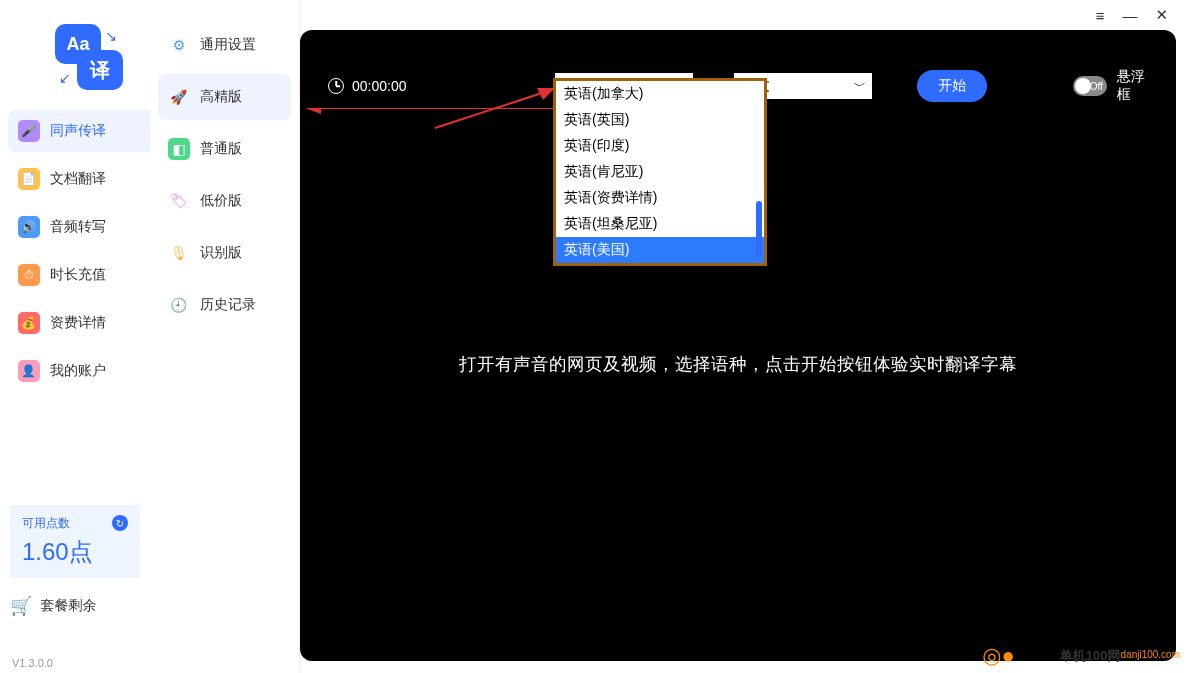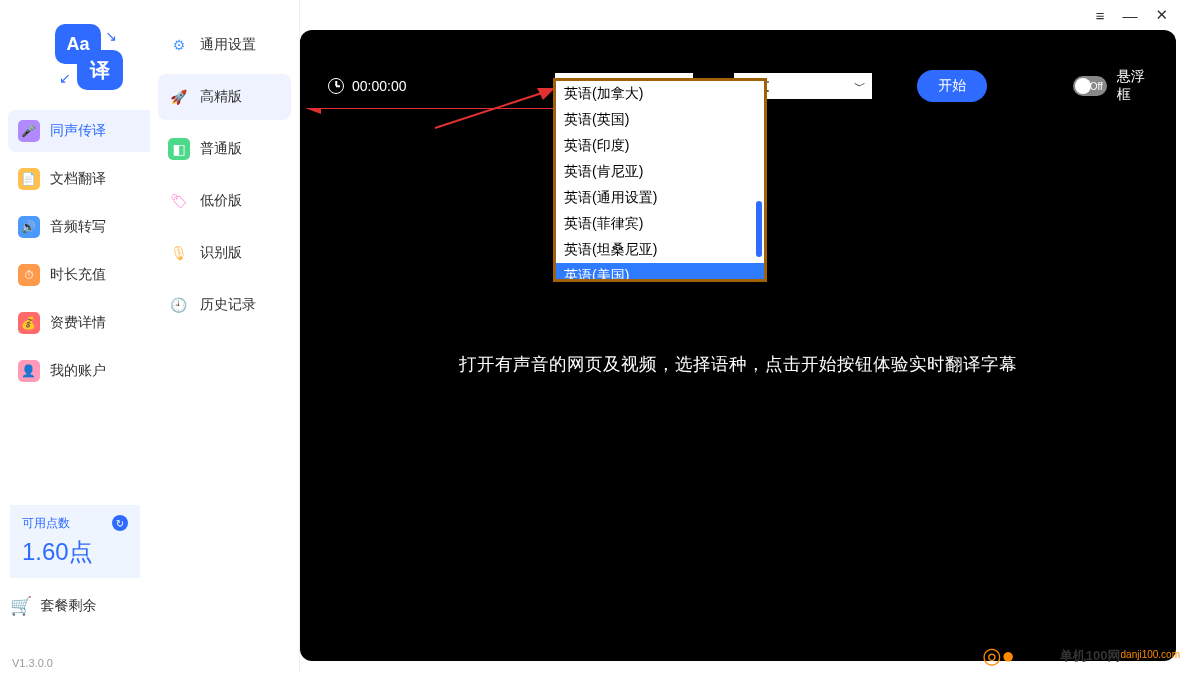--- a/index.html
+++ b/index.html
@@ -189,22 +189,21 @@
   </div>
   <div class="instruction">打开有声音的网页及视频，选择语种，点击开始按钮体验实时翻译字幕</div>
 </div>
 
 <div class="dropdown">
   <div class="dropdown-inner" id="dd-list">
       <div class="dd-item">英语(加拿大)</div>
       <div class="dd-item">英语(英国)</div>
       <div class="dd-item">英语(印度)</div>
       <div class="dd-item">英语(肯尼亚)</div>
-      <div class="dd-item">英语(通用设置)</div>
-      <div class="dd-item">英语(菲律宾)</div>
+      <div class="dd-item">英语(资费详情)</div>
       <div class="dd-item">英语(坦桑尼亚)</div>
       <div class="dd-item selected">英语(美国)</div>
     </div>
   <div class="dd-thumb"></div>
 </div>
 
 <svg class="arrow-red a1 red-arrow">
   <line x1="250" y1="0" x2="12" y2="0"></line>
   <polygon points="0,0 16,-6 16,6" transform="translate(0,0)"></polygon>
 </svg>

